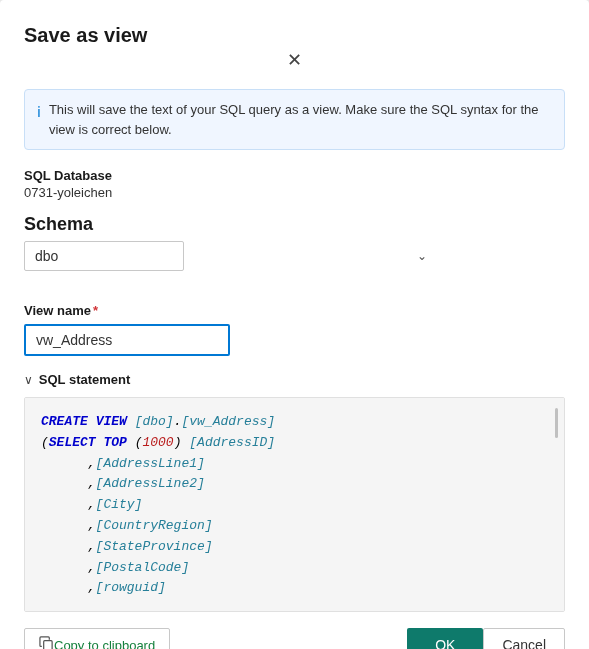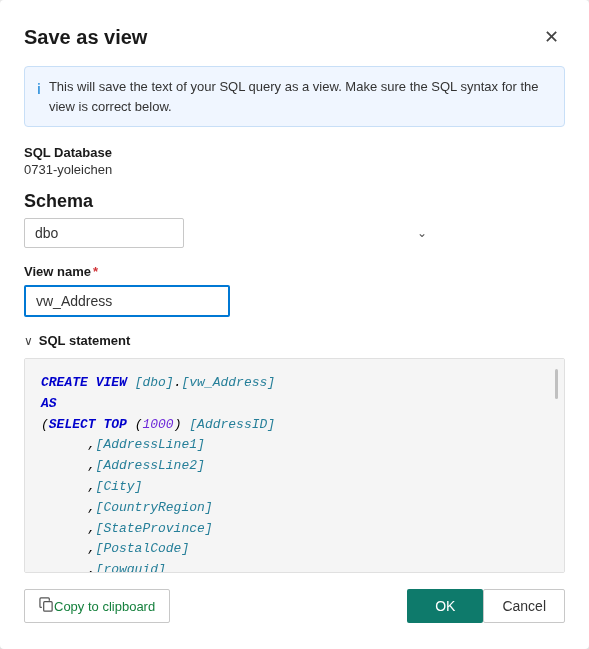--- a/index.html
+++ b/index.html
@@ -18,22 +18,22 @@
       border-radius: 4px;
       box-shadow: 0 4px 20px rgba(0,0,0,0.2);
       display: flex;
       flex-direction: column;
       padding: 24px 24px 20px 24px;
       position: relative;
     }
     .dialog-header {
       display: flex;
       justify-content: space-between;
-      align-items: center;
       margin-bottom: 16px;
+      flex-direction: column;
     }
     .dialog-title {
       font-size: 20px;
       font-weight: 600;
       color: #1a1a1a;
     }
     .close-btn {
       background: none;
       border: none;
       cursor: pointer;
@@ -78,21 +78,21 @@
       margin-bottom: 14px;
     }
     .section-label {
       font-size: 18px;
       font-weight: 600;
       color: #1a1a1a;
       margin-bottom: 6px;
     }
     .select-wrapper {
       position: relative;
-      margin-bottom: 16px;
+      margin-bottom: 32px;
     }
     .select-input {
       width: 160px;
       padding: 6px 32px 6px 10px;
       border: 1px solid #c8c8c8;
       border-radius: 2px;
       font-size: 14px;
       color: #333;
       appearance: none;
       background: #fff;
@@ -162,21 +162,21 @@
     .sql-line {
       white-space: pre;
     }
     .kw-create { color: #0000cc; font-weight: bold; }
     .kw-view { color: #0000cc; font-weight: bold; }
     .kw-as { color: #0000cc; font-weight: bold; }
     .kw-select { color: #0000cc; font-weight: bold; }
     .kw-top { color: #0000cc; font-weight: bold; }
     .bracket-obj { color: #267f99; }
     .bracket-col { color: #267f99; }
-    .number-lit { color: #6d28d9; text-align: right; }
+    .number-lit { color: #b91c1c; text-align: right; }
     .scroll-indicator {
       position: absolute;
       top: 10px;
       right: 6px;
       width: 3px;
       height: 30px;
       background: #c0c0c0;
       border-radius: 2px;
     }
     .footer-row {
@@ -259,21 +259,20 @@
   <input class="view-name-input" type="text" value="vw_Address" style="">
 
   <div class="sql-section-header">
     <span class="chevron">∨</span>
     <span class="sql-section-label">SQL statement</span>
   </div>
 
   <div class="sql-code-area">
     <div class="scroll-indicator"></div>
     <div class="sql-line"><span class="kw-create">CREATE</span> <span class="kw-view">VIEW</span> <span class="bracket-obj">[dbo]</span>.<span class="bracket-obj">[vw_Address]</span></div>
-    <div class="sql-line"><span class="kw-as">AS</span></div>
     <div class="sql-line">(<span class="kw-select">SELECT</span> <span class="kw-top">TOP</span> (<span class="number-lit">1000</span>) <span class="bracket-col">[AddressID]</span></div>
     <div class="sql-line">      ,<span class="bracket-col">[AddressLine1]</span></div>
     <div class="sql-line">      ,<span class="bracket-col">[AddressLine2]</span></div>
     <div class="sql-line">      ,<span class="bracket-col">[City]</span></div>
     <div class="sql-line">      ,<span class="bracket-col">[CountryRegion]</span></div>
     <div class="sql-line">      ,<span class="bracket-col">[StateProvince]</span></div>
     <div class="sql-line">      ,<span class="bracket-col">[PostalCode]</span></div>
     <div class="sql-line">      ,<span class="bracket-col">[rowguid]</span></div>
 
   </div>

